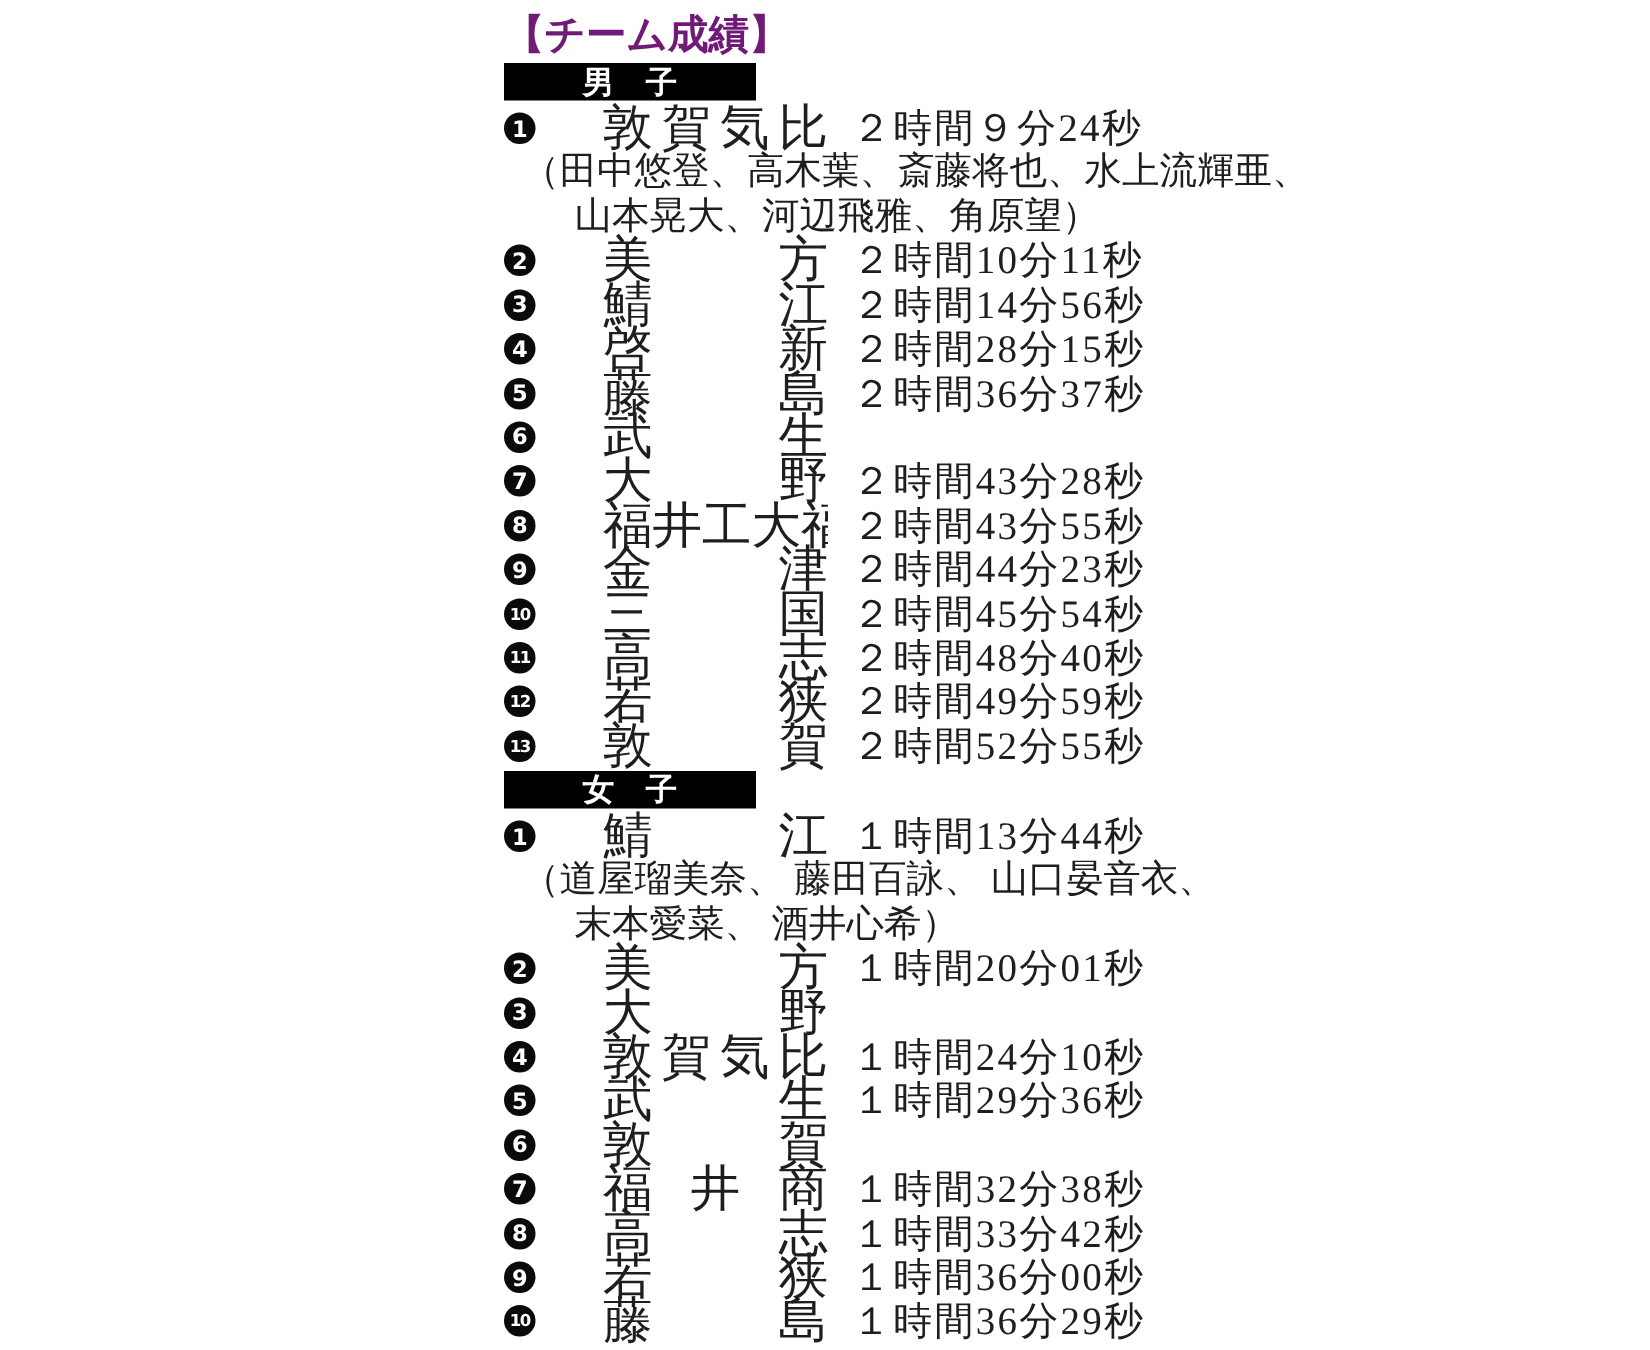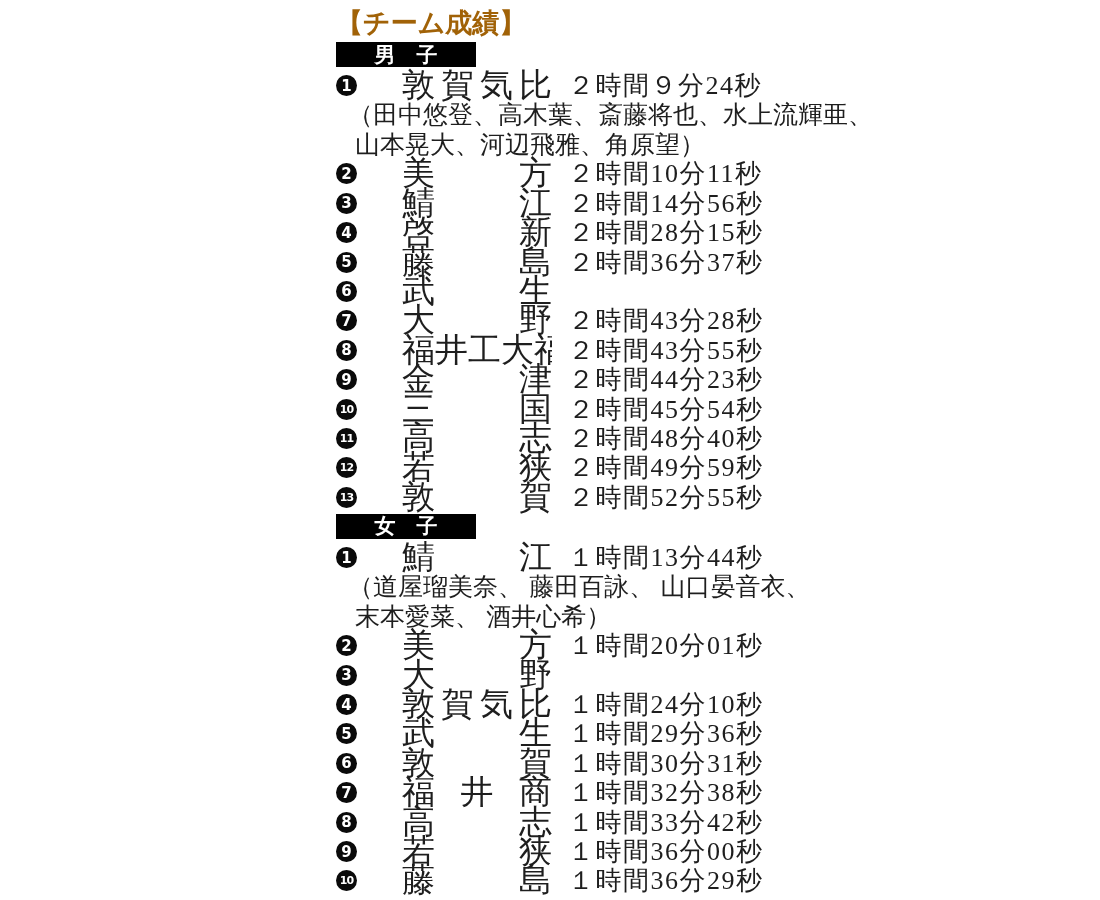--- a/index.html
+++ b/index.html
@@ -14,26 +14,26 @@
   #results-block {
     position: absolute;
     left: 336px;
     top: 6px;
     width: 600px;
     color: #1e1e1e;
   }
   .title {
     font-size: 27px;
     font-weight: bold;
-    color: #a16207;
+    color: #701a75;
     line-height: 34px;
     white-space: nowrap;
   }
   .band {
-    width: 140px;
+    width: 168px;
     height: 25px;
     background: #000000;
     color: #ffffff;
     font-size: 21px;
     font-weight: bold;
     display: flex;
     align-items: center;
     justify-content: center;
     margin: 2px 0 4px 0;
     white-space: pre;
@@ -78,20 +78,21 @@
     letter-spacing: 1.5px;
   }
   .members {
     font-size: 25px;
     line-height: 29.4px;
     padding-left: 12px;
     white-space: nowrap;
   }
   .members .ml2 {
     padding-left: 7px;
+    margin-left: 28px;
   }
 </style>
 </head>
 <body>
 
 <div id="results-block">
   <div class="title">【チーム成績】</div>
   <div id="sections-root">
       <div class="band">男　子</div>
       <div class="row">
@@ -187,21 +188,20 @@
         <span class="time">１時間24分10秒</span>
       </div>
       <div class="row">
         <span class="rank">5</span>
         <span class="team">武生</span>
         <span class="time">１時間29分36秒</span>
       </div>
       <div class="row">
         <span class="rank">6</span>
         <span class="team">敦賀</span>
-        <span class="time">１時間30分31秒</span>
       </div>
       <div class="row">
         <span class="rank">7</span>
         <span class="team">福井商</span>
         <span class="time">１時間32分38秒</span>
       </div>
       <div class="row">
         <span class="rank">8</span>
         <span class="team">高志</span>
         <span class="time">１時間33分42秒</span>

